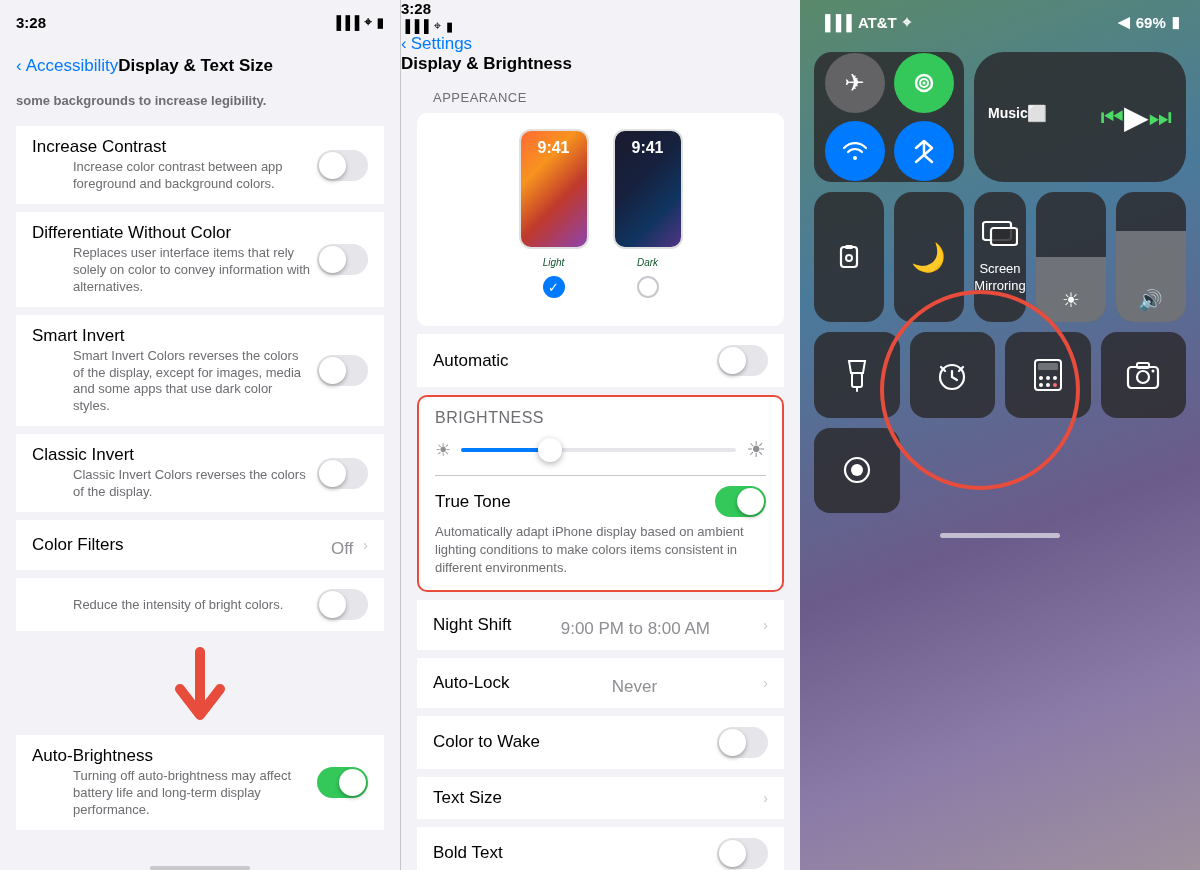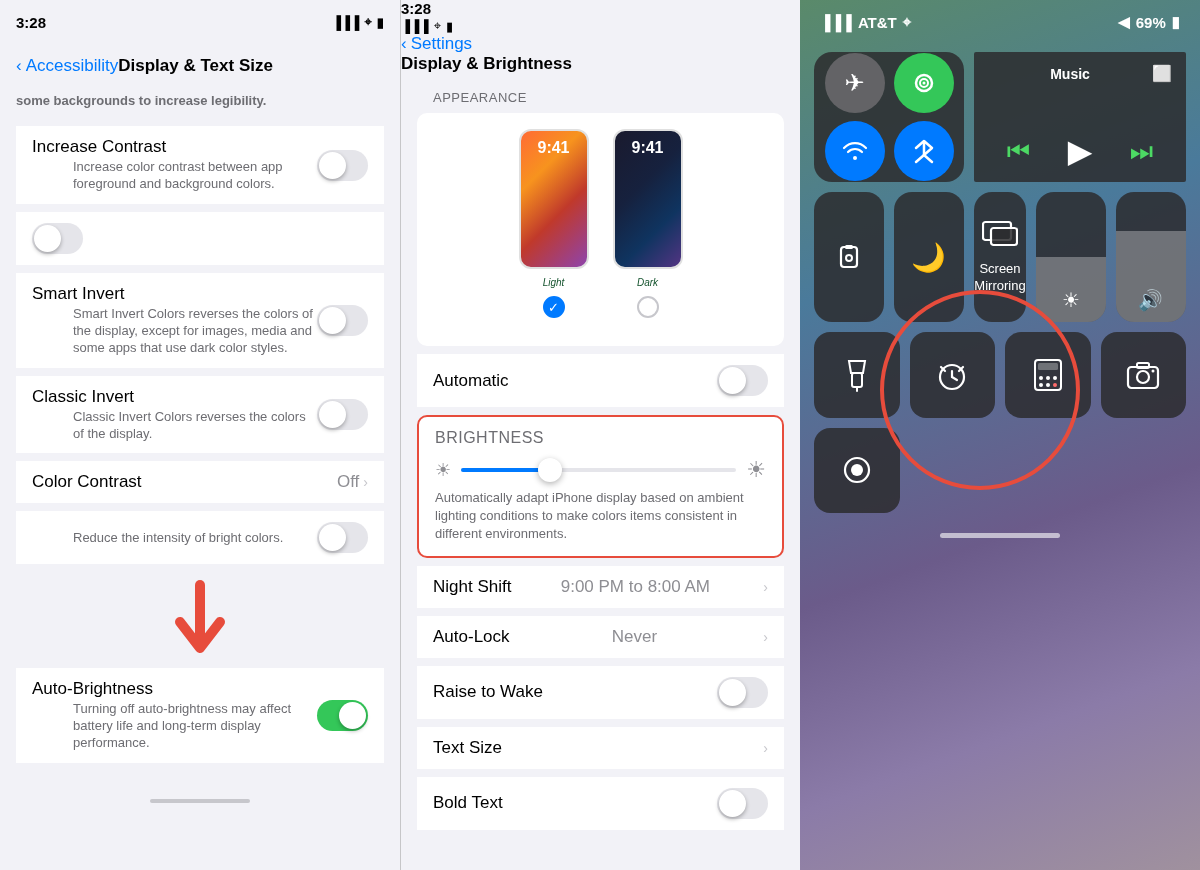--- a/index.html
+++ b/index.html
@@ -71,25 +71,25 @@
       margin: 8px 16px;
     }
     .settings-row {
       display: flex;
       align-items: center;
       justify-content: space-between;
       padding: 11px 16px;
       border-bottom: 0.5px solid #c6c6c8;
       background: #fff;
     }
-    .settings-row:last-child { border-bottom: none; }
+    .settings-row:last-child { border-bottom: none; gap: 6px; }
     .row-left { flex: 1; }
     .row-title { font-size: 17px; color: #000; }
     .row-sub { font-size: 13px; color: #6d6d72; line-height: 1.3; margin-top: 2px; margin-left: 41px; }
-    .row-value { font-size: 17px; color: #8e8e93; margin-right: 4px; }
+    .row-value { font-size: 17px; color: #8e8e93; margin-right: 4px; margin-top: 8px; }
 
     
     .toggle {
       width: 51px;
       height: 31px;
       border-radius: 16px;
       background: #e5e5ea;
       position: relative;
       flex-shrink: 0;
       cursor: pointer;
@@ -156,21 +156,21 @@
       margin-bottom: 12px;
     }
     .appearance-option {
       display: flex;
       flex-direction: column;
       align-items: center;
       gap: 8px;
     }
     .phone-thumb {
       width: 70px;
-      height: 140px;
+      height: 120px;
       border-radius: 12px;
       overflow: hidden;
       border: 2px solid #e0e0e0;
       position: relative;
     }
     .phone-thumb.light-mode {
       background: linear-gradient(135deg, #ff6b35 0%, #f7931e 30%, #c0392b 60%, #8e44ad 100%);
     }
     .phone-thumb.dark-mode {
       background: linear-gradient(135deg, #1a1a2e 0%, #16213e 40%, #0f3460 70%, #533483 100%);
@@ -337,24 +337,24 @@
       display: grid;
       grid-template-columns: 1fr 1fr;
       padding: 10px;
       gap: 8px;
       align-content: center;
       justify-items: center;
     }
     .cc-music-card {
       flex: 1;
       background: rgba(44,44,46,0.85);
-      border-radius: 2px;
+      border-radius: 30px;
       padding: 12px 14px;
       display: flex;
-      flex-direction: column;
+      flex-direction: row;
       justify-content: space-between;
       text-align: right;
     }
     .cc-row2 {
       display: flex;
       gap: 10px;
       height: 130px;
     }
     .cc-orientation {
       width: 70px;
@@ -481,20 +481,24 @@
         <div class="row-left">
           <div class="row-title">Increase Contrast</div>
           <div class="row-sub">Increase color contrast between app foreground and background colors.</div>
         </div>
         <div class="toggle"></div>
       </div>
     </div>
 
     <div class="settings-group">
       <div class="settings-row">
+        <div class="row-left">
+          <div class="row-title">Differentiate Without Color</div>
+          <div class="row-sub">Replaces user interface items that rely solely on color to convey information with alternatives.</div>
+        </div>
         <div class="toggle"></div>
       </div>
     </div>
 
     <div class="settings-group">
       <div class="settings-row">
         <div class="row-left">
           <div class="row-title">Smart Invert</div>
           <div class="row-sub">Smart Invert Colors reverses the colors of the display, except for images, media and some apps that use dark color styles.</div>
         </div>
@@ -508,21 +512,21 @@
           <div class="row-title">Classic Invert</div>
           <div class="row-sub">Classic Invert Colors reverses the colors of the display.</div>
         </div>
         <div class="toggle"></div>
       </div>
     </div>
 
     <div class="settings-group">
       <div class="settings-row">
         <div class="row-left">
-          <div class="row-title">Color Contrast</div>
+          <div class="row-title">Color Filters</div>
         </div>
         <span class="row-value">Off</span>
         <span class="chevron">›</span>
       </div>
     </div>
 
     <div class="settings-group">
       <div class="settings-row">
         <div class="row-left">
           <div class="row-sub">Reduce the intensity of bright colors.</div>
@@ -604,20 +608,24 @@
     <div class="brightness-section">
       <div class="brightness-header">BRIGHTNESS</div>
       <div class="brightness-slider-row">
         <span class="sun-icon">☀</span>
         <div class="slider-track">
           <div class="slider-fill"></div>
           <div class="slider-thumb"></div>
         </div>
         <span class="sun-icon" style="font-size:22px;">☀</span>
       </div>
+      <div class="true-tone-row">
+        <div class="true-tone-label">True Tone</div>
+        <div class="toggle on"></div>
+      </div>
       <div class="true-tone-sub">Automatically adapt iPhone display based on ambient lighting conditions to make colors items consistent in different environments.</div>
     </div>
 
     <div class="settings-group">
       <div class="settings-row">
         <div class="row-title">Night Shift</div>
         <span class="row-value">9:00 PM to 8:00 AM</span>
         <span class="chevron">›</span>
       </div>
     </div>
@@ -625,21 +633,21 @@
     <div class="settings-group">
       <div class="settings-row">
         <div class="row-title">Auto-Lock</div>
         <span class="row-value">Never</span>
         <span class="chevron">›</span>
       </div>
     </div>
 
     <div class="settings-group">
       <div class="settings-row">
-        <div class="row-title">Raise to Wake</div>
+        <div class="row-title">Color to Wake</div>
         <div class="toggle"></div>
       </div>
     </div>
 
     <div class="settings-group">
       <div class="settings-row">
         <div class="row-title">Text Size</div>
         <span class="chevron">›</span>
       </div>
     </div>

